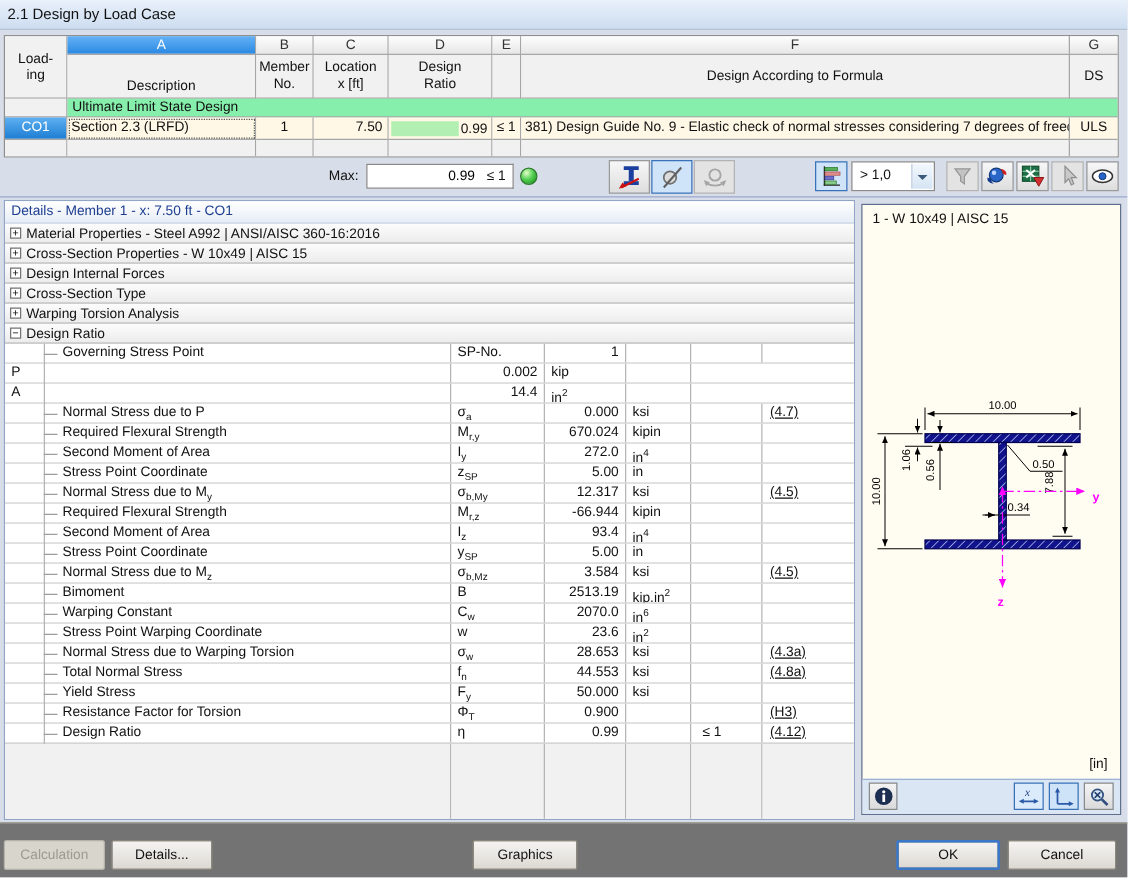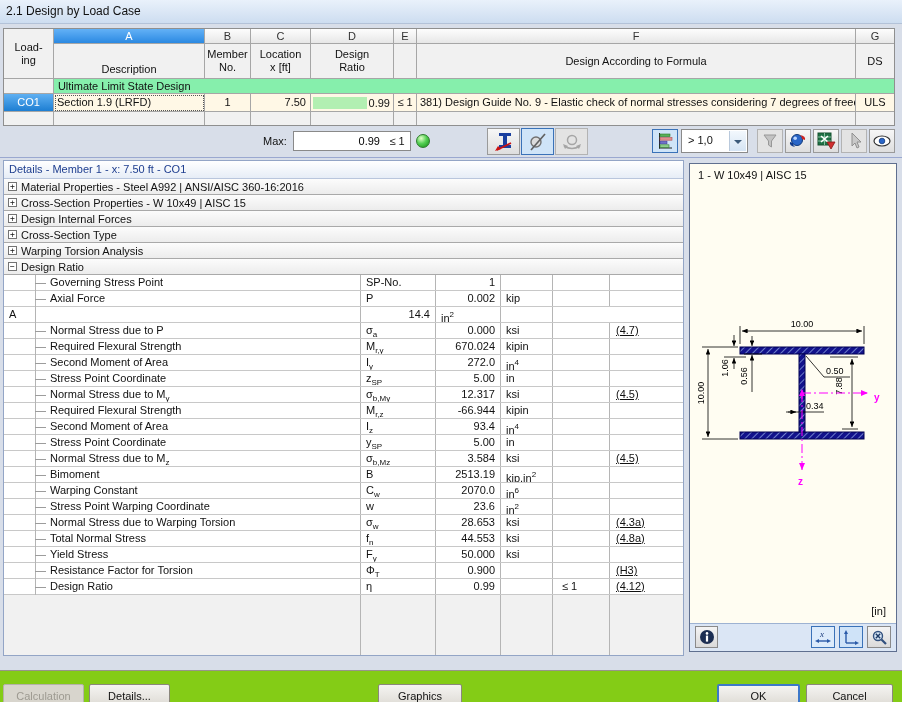--- a/index.html
+++ b/index.html
@@ -93,21 +93,21 @@
   .sptitle { position:absolute; left:8px; top:5px; }
   .xsec { position:absolute; left:0; top:138px; }
   .spunit { position:absolute; right:10px; bottom:34px; }
   .spstrip { position:absolute; left:0; right:0; bottom:0; height:27px; background:#dbe6f5; border-top:1px solid #9db2d2; }
   .spbtn { position:absolute; top:2px; width:24px; height:22px; box-sizing:border-box;
     border:1px solid #8a8a8a; background:linear-gradient(#f4f4f4,#dadada);
     display:flex; align-items:center; justify-content:center; }
   .spbtn.blue { border-color:#3a72b8; background:#dcebfb; }
   .spbtn.bluesel { border-color:#3a72b8; background:#cfe3f8; }
   
-  .footer { position:absolute; left:0; top:658px; right:0; bottom:0; background:#84cc16; border-top:1px solid #98948a;margin-top:12px; }
+  .footer { position:absolute; left:0; top:658px; right:0; bottom:0; background:#737373; border-top:1px solid #98948a; }
   .fbtn { position:absolute; top:13px; height:24px; box-sizing:border-box; text-align:center; line-height:22px;
     background:linear-gradient(#f5f4f2,#dcd9d2); border:1px solid #8b877c; border-radius:2px; font-size:11px; }
   .fbtn.dis { background:#d8d5cd; color:#9d9a91; border-color:#b5b2a9; }
   .fbtn.focus { border:2px solid #3c78c8; line-height:20px; }
   .dim { stroke:#000; stroke-width:0.8; fill:none; }
   .dt { font-size:9px; fill:#000; font-family:"Liberation Sans",sans-serif; }
   .mag { stroke:#ff00ff; stroke-width:1; fill:none; stroke-dasharray:9 3 2 3; }
   .magt { font-size:10px; font-weight:bold; fill:#ff00ff; font-family:"Liberation Sans",sans-serif; }
   .steel { fill:url(#hatch); stroke:#000050; stroke-width:1; }
 </style>
@@ -161,21 +161,21 @@
     </div>
   </div>
   <div class="rrow" style="height:15px">
     <div class="rcell" style="width:50px"></div>
     <div class="rcell secmerge" style="border-right:none">
       <span>Ultimate Limit State Design</span>
     </div>
   </div>
   <div class="rrow" style="height:18px">
     <div class="rcell co1cell" style="width:50px">CO1</div>
-    <div class="rcell cream desccell" style="width:151px">Section 1.9 (LRFD)</div>
+    <div class="rcell cream desccell" style="width:151px">Section 2.3 (LRFD)</div>
     <div class="rcell cream" style="width:46px; text-align:center; line-height:17px">1</div>
     <div class="rcell cream" style="width:60px; text-align:right; padding-right:4px; line-height:17px">7.50</div>
     <div class="rcell cream ratiocell" style="width:83px">
       <span class="ratiobar"></span>
       <span class="ratioval">0.99</span>
     </div>
     <div class="rcell cream" style="width:23px; text-align:center; line-height:17px">≤ 1</div>
     <div class="rcell cream" style="width:439px; padding-left:3px; line-height:17px">381) Design Guide No. 9 - Elastic check of normal stresses considering 7 degrees of freedo</div>
     <div class="rcell cream" style="width:38px; text-align:center; line-height:17px; border-right:none">ULS</div>
   </div>
@@ -302,21 +302,20 @@
     <div class="treeline"></div>
   <div class="drow">
     <div class="dc dlabel">Governing Stress Point</div>
     <div class="dc dsym">SP-No.</div>
     <div class="dc dval">1</div>
     <div class="dc dunit"></div>
     <div class="dc dlim"></div>
     <div class="dc dref"></div>
   </div>
       <div class="drow">
-    <div class="dc dlabel">Axial Force</div>
     <div class="dc dsym">P</div>
     <div class="dc dval">0.002</div>
     <div class="dc dunit">kip</div>
     <div class="dc dlim"></div>
     <div class="dc dref"></div>
   </div>
       <div class="drow">
     <div class="dc dsym">A</div>
     <div class="dc dval">14.4</div>
     <div class="dc dunit">in<sup>2</sup></div>

